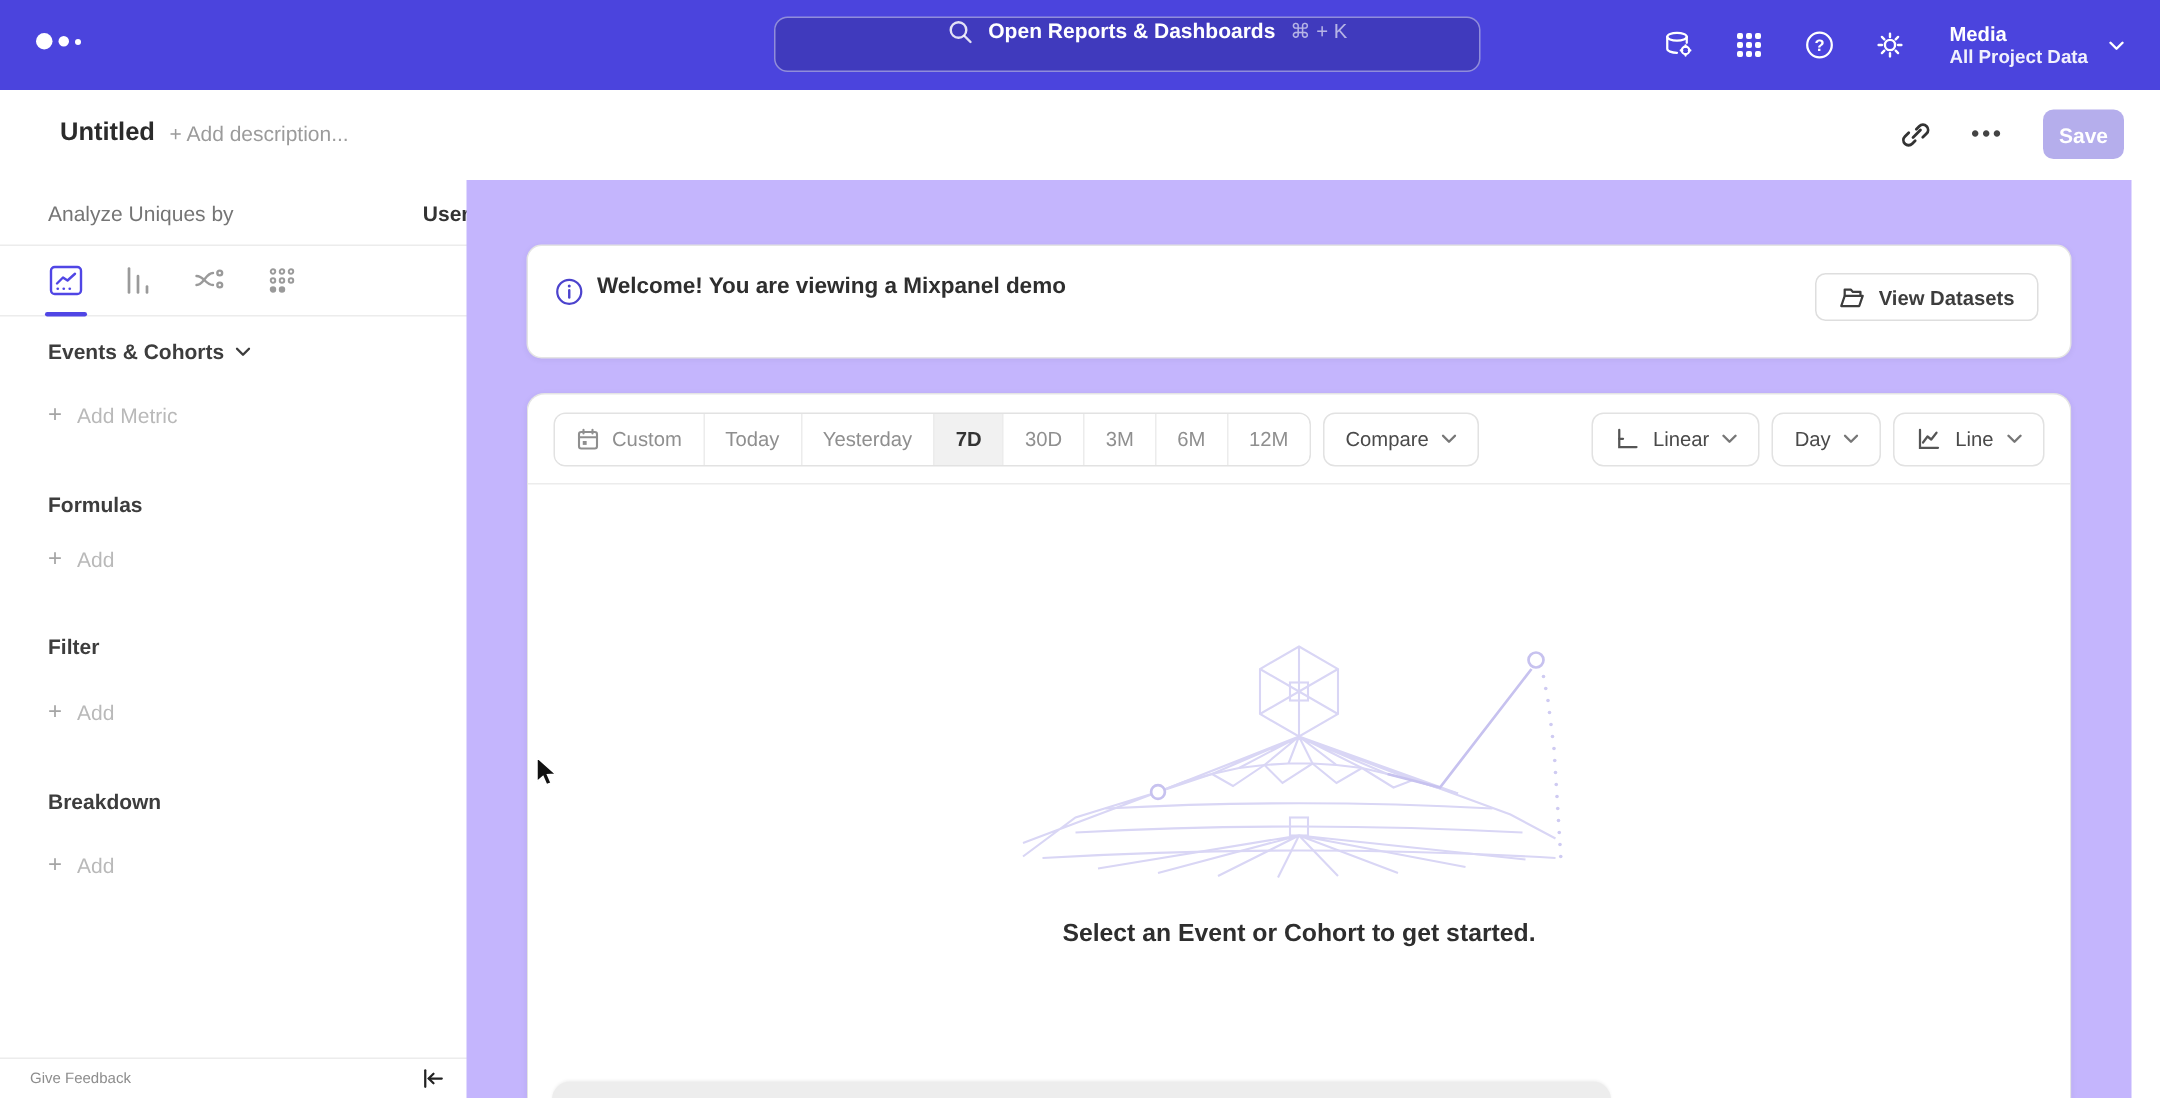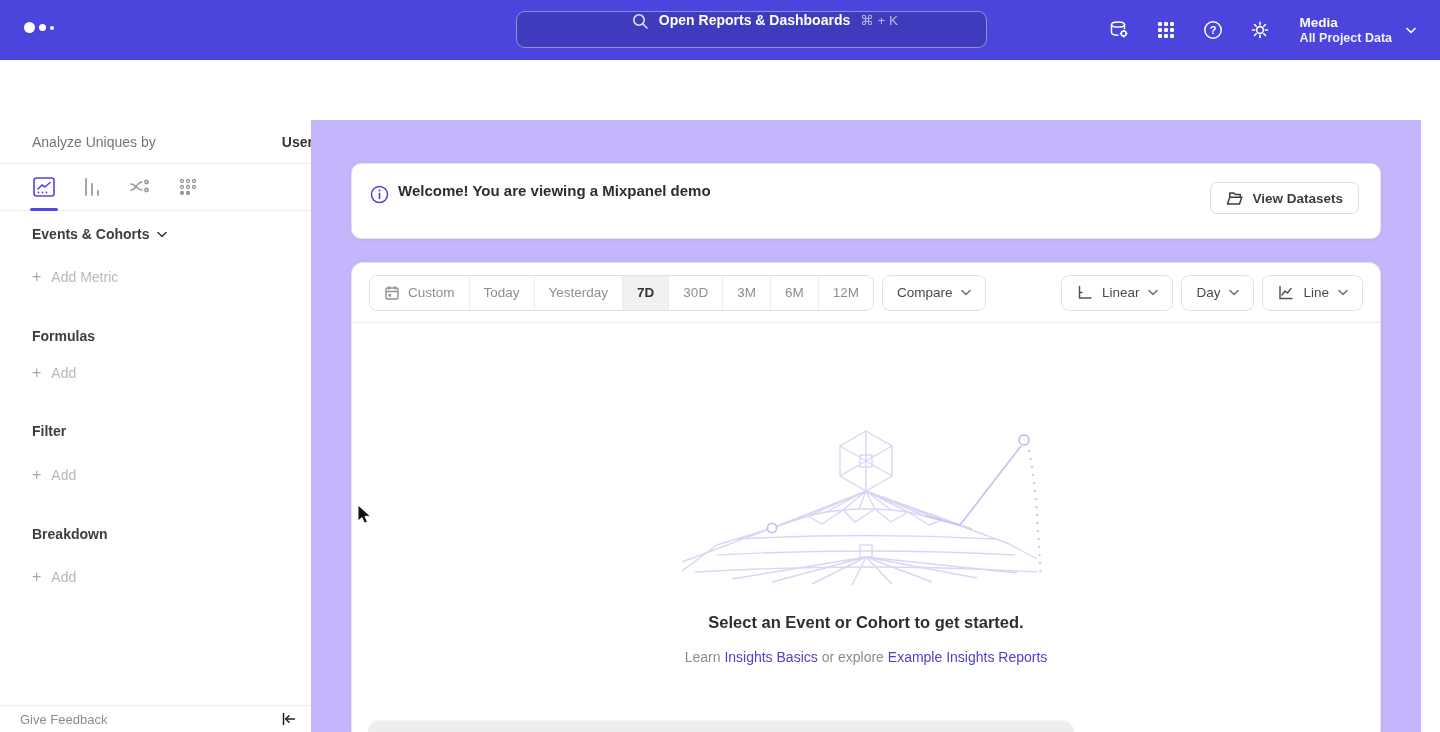--- a/index.html
+++ b/index.html
@@ -41,21 +41,21 @@
   .analyze-prefix { font-size:14px; color:#757575; }
   .analyze-sel { font-size:14px; font-weight:600; color:#333; display:flex; align-items:center; gap:6px; cursor:pointer; }
   .tabs-row { position:absolute; left:0; top:44px; width:100%; height:47px; border-bottom:1px solid #ececec; display:flex; align-items:center; padding-left:32px; gap:24px; }
   .ctab { position:relative; width:24px; height:24px; display:flex; align-items:center; justify-content:center; color:#9a9a9a; cursor:pointer; }
   .ctab.active { color:#5046e5; }
   .ctab.active::after { content:""; position:absolute; left:-2px; bottom:-12px; width:28px; height:3px; background:#5046e5; border-radius:2px; }
   .sb-label { position:absolute; left:32px; font-size:14px; font-weight:700; color:#3d3d3d; display:flex; align-items:center; gap:8px; }
   .sb-add { position:absolute; left:32px; font-size:14px; color:#b9b9b9; display:flex; align-items:center; gap:10px; cursor:pointer; }
   .sb-add .plus { font-size:16px; color:#a5a5a5; }
   .sb-footer { position:absolute; left:0; bottom:0; width:100%; height:27px; border-top:1px solid #ececec; display:flex; align-items:center; justify-content:space-between; padding:0 32px 0 20px; }
-  .feedback { font-size:13px; color:#8d8d8d; cursor:pointer; }
+  .feedback { font-size:10px; color:#8d8d8d; cursor:pointer; }
   .collapse { width:16px; height:16px; color:#222; cursor:pointer; }
 
   
   .main { position:absolute; left:311px; top:120px; width:1110px; height:612px; background:#c4b5fd; }
   .banner { position:absolute; left:40px; top:43px; width:1030px; height:76px; background:#fff; border:1px solid #e4e4e4; border-radius:10px; box-shadow:0 1px 4px rgba(0,0,0,.05); }
   .banner .info-ic { position:absolute; left:18px; top:21px; width:19px; height:19px; color:#4c43cd; }
   .banner-title { position:absolute; left:46px; top:18px; font-size:15px; font-weight:700; color:#2e2e2e; }
   .banner-sub { position:absolute; left:46px; top:42px; font-size:13.5px; color:#6f6f6f; }
   .view-datasets { position:absolute; right:21px; top:18px; height:32px; padding:0 15px; background:#fff; border:1px solid #dedede; border-radius:7px; display:flex; align-items:center; gap:9px; font-size:13.5px; font-weight:600; color:#3d3d3d; cursor:pointer; font-family:inherit; }
   .view-datasets svg { width:17px; height:15px; }
@@ -143,20 +143,35 @@
           <div class="pname">Media</div>
           <div class="pscope">All Project Data</div>
         </div>
         <svg class="chev" viewBox="0 0 10 7">
             <polyline points="1,1.5 5,5.5 9,1.5"></polyline>
           </svg>
       </div>
     </div>
   </header>
 
+  <div class="titlebar">
+    <div class="rtitle">Untitled</div>
+    <div class="rdesc">+ Add description...</div>
+    <div class="tb-right">
+      <div class="icon-btn">
+        <svg viewBox="0 0 20 20" fill="none" stroke="#333" stroke-width="1.7" stroke-linecap="round">
+            <path d="M8.5 11.5l4.5-4.5"></path>
+            <path d="M10.5 6.5l1.8-1.8a3.1 3.1 0 0 1 4.4 4.4l-2.3 2.3"></path>
+            <path d="M9.8 13.5l-1.8 1.8a3.1 3.1 0 0 1-4.4-4.4l2.3-2.3"></path>
+          </svg>
+      </div>
+      <div class="dots3">•••</div>
+      <button class="save-btn">Save</button>
+    </div>
+  </div>
 
   <aside class="sidebar">
     <div class="analyze-row">
       <span class="analyze-prefix">Analyze Uniques by</span>
       <span class="analyze-sel">
         <span>User</span>
         <svg class="chev" viewBox="0 0 10 7">
             <polyline points="1,1.5 5,5.5 9,1.5"></polyline>
           </svg>
       </span>
@@ -375,26 +390,20 @@
             <circle cx="361" cy="110" r="1.2"></circle>
             <circle cx="361.5" cy="118" r="1.2"></circle>
             <circle cx="362" cy="126" r="1.2"></circle>
             <circle cx="362.5" cy="134" r="1.2"></circle>
             <circle cx="363" cy="142" r="1.2"></circle>
             <circle cx="363.5" cy="150" r="1.2"></circle>
         </g>
       </svg>
 
       <div class="empty-title">Select an Event or Cohort to get started.</div>
-      <div class="empty-sub">
-        <span>Learn</span>
-        <a>Insights Basics</a>
-        <span>or explore</span>
-        <a>Example Insights Reports</a>
-      </div>
 
       <div class="bottom-sheet"></div>
     </section>
 
   </main>
 
   <svg class="cursor" viewBox="0 0 16 22">
     <path d="M1 1l0 16 4-3.4 2.4 5.6 3-1.3-2.4-5.5 5.5-.2z" fill="#111" stroke="#fff" stroke-width="1"></path>
   </svg>
 

